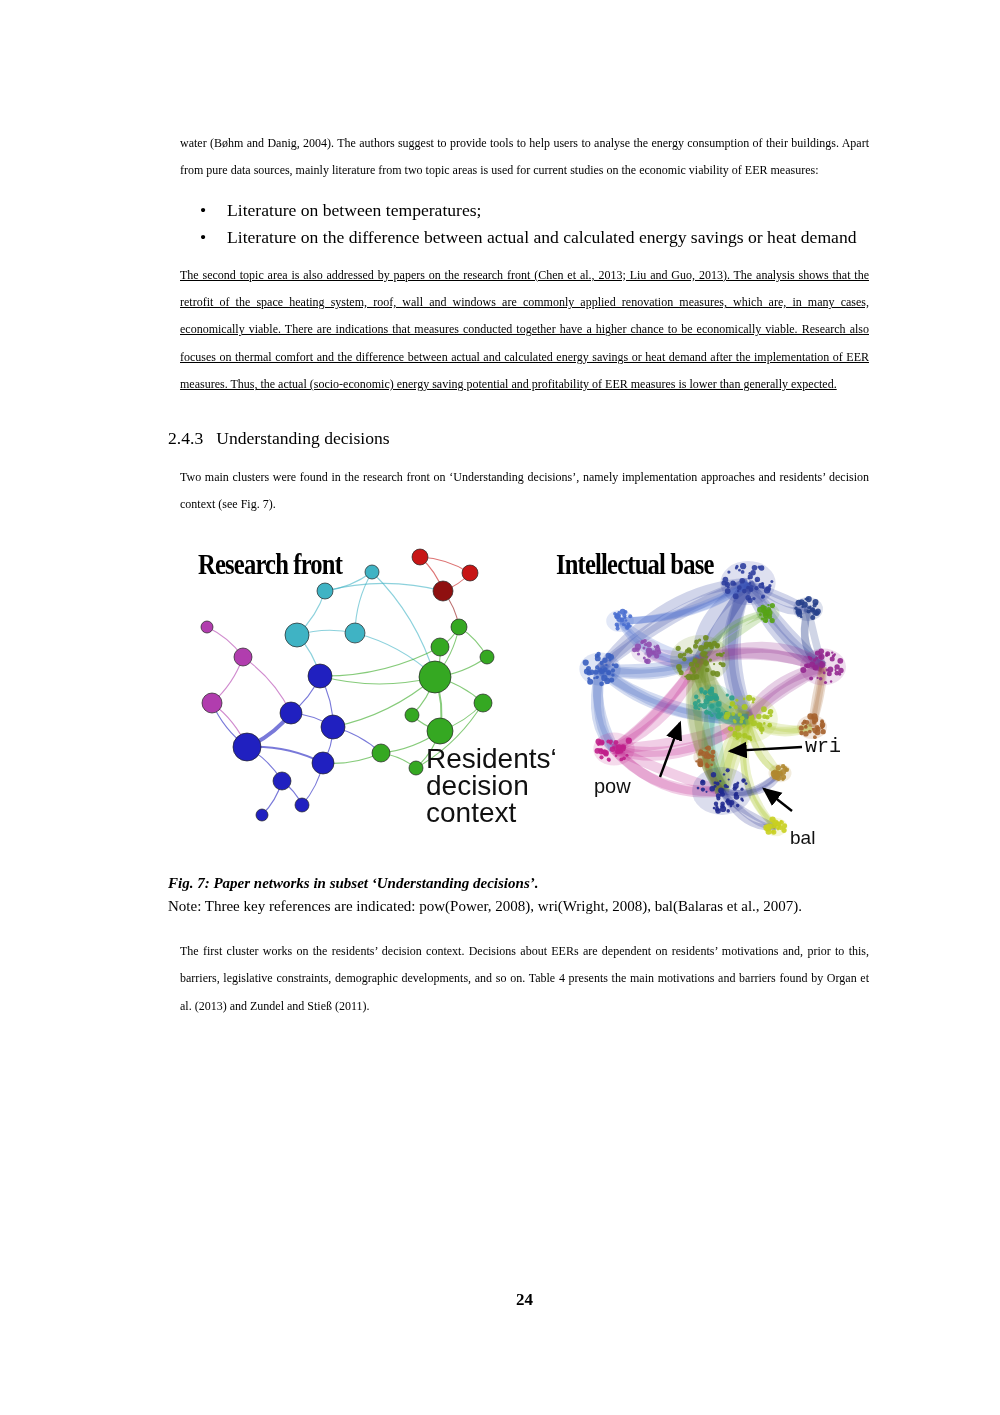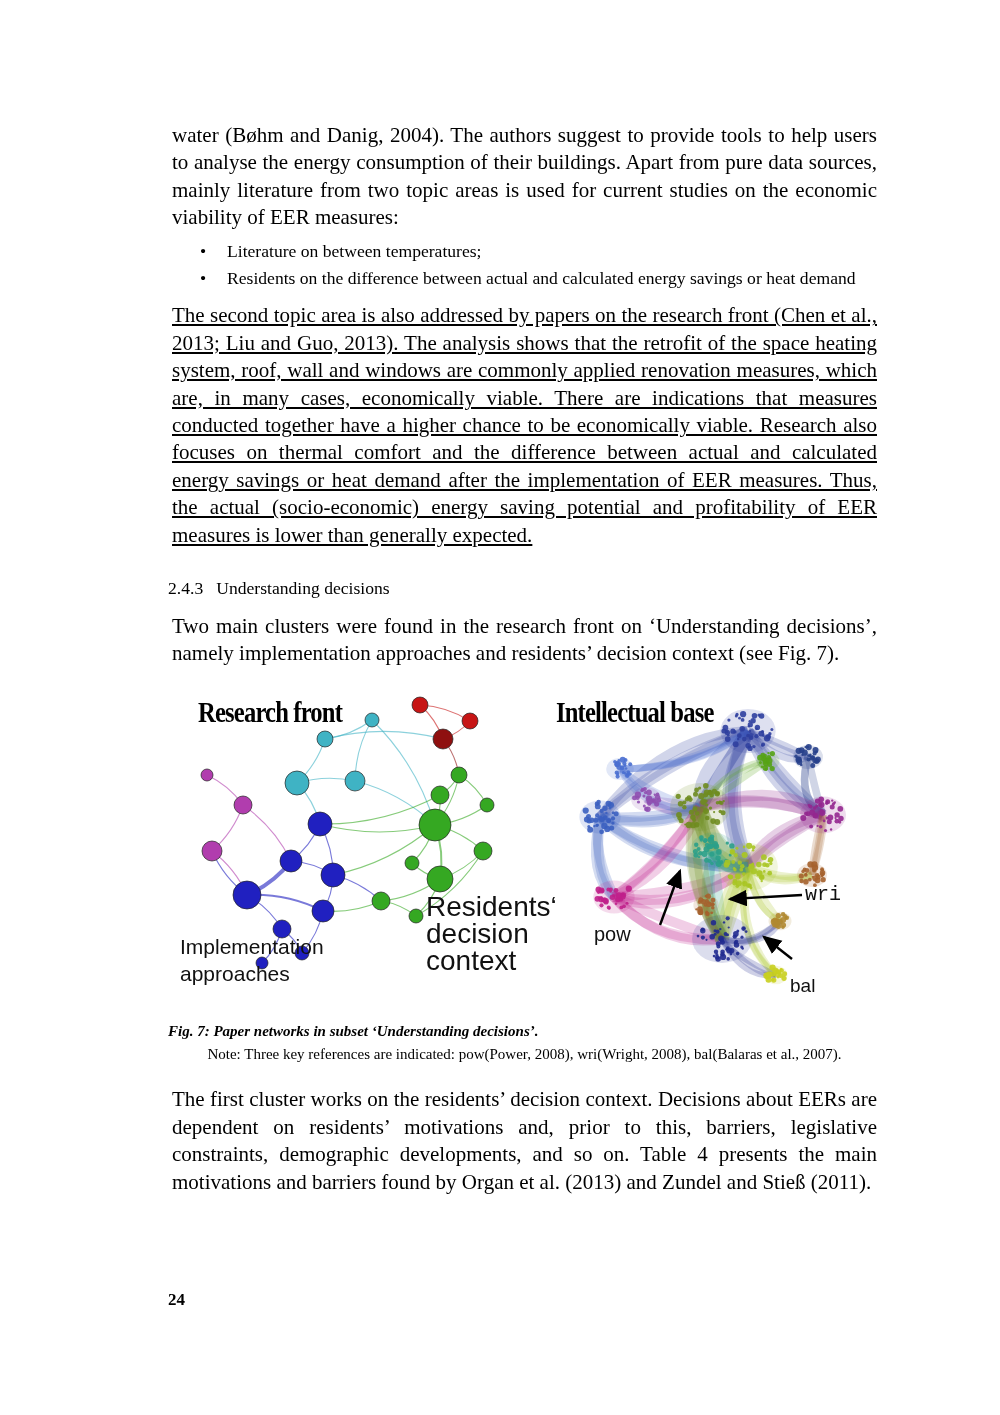--- a/index.html
+++ b/index.html
@@ -1,19 +1,19 @@
 <!DOCTYPE html>
 <html><head>
 <meta charset="utf-8">
 <style>
   html,body{margin:0;padding:0;background:#ffffff;}
   .page{position:relative;width:1000px;height:1415px;background:#ffffff;
         font-family:"Liberation Serif",serif;color:#000;overflow:hidden;}
   .content{position:absolute;left:168px;top:118px;width:713px;}
-  p.body{font-size:21px;line-height:27.4px;text-align:justify;margin:4px;}
+  p.body{font-size:12px;line-height:27.4px;text-align:justify;margin:12px;}
   p.mt10{margin-top:10px;text-decoration:underline;}
   p.last{margin-top:22px;}
   ul.bullets{list-style:none;margin:6px 0 0 0;padding:0;}
   ul.bullets li{font-size:17.6px;line-height:27.4px;padding-left:59px;
                 position:relative;text-align:justify;}
   ul.bullets li::before{content:"\2022";position:absolute;left:32px;}
   h3.section{font-size:17.6px;line-height:27.4px;font-weight:normal;margin:26px 0 10px 0;}
   h3.section .num{margin-right:13px;}
   .figure{position:relative;width:713px;height:318px;margin-top:24px;}
   .figure svg{position:absolute;left:0;top:0;width:713px;height:318px;}
@@ -22,35 +22,35 @@
              transform-origin:left top;white-space:nowrap;}
   .fig-title.left{left:30px;top:4px;}
   .fig-title.right{left:388px;top:4px;}
   .fig-label{position:absolute;font-family:"Liberation Sans",sans-serif;color:#111;}
   .fig-label.impl{left:12px;top:242px;width:185px;font-size:21px;line-height:27px;}
   .fig-label.residents{left:258px;top:202px;width:122px;font-size:28px;line-height:27px;}
   .fig-label.pow{left:426px;top:232px;font-size:20px;}
   .fig-label.wri{left:637px;top:192px;font-size:20px;font-family:Liberation Mono, monospace;}
   .fig-label.bal{left:622px;top:284px;font-size:19px;}
   p.caption-bold{font-size:15px;font-weight:bold;margin:12px 0 0 0;line-height:20px;font-style:italic;}
-  p.caption-note{font-size:15px;margin:3px 0 0 0;line-height:20px;text-align:center;}
+  p.caption-note{font-size:15px;margin:3px 0 0 0;line-height:20px;}
   .page-number{position:absolute;left:168px;top:1290px;width:713px;
-               font-size:17px;font-weight:bold;}
+               text-align:center;font-size:17px;font-weight:bold;}
 </style>
 </head>
 <body>
 
 <div class="page">
   <div class="content">
 
     <p class="body">water (Bøhm and Danig, 2004). The authors suggest to provide tools to help users to analyse the energy consumption of their buildings. Apart from pure data sources, mainly literature from two topic areas is used for current studies on the economic viability of EER measures:</p>
 
     <ul class="bullets">
       <li>Literature on between temperatures;</li>
-      <li>Residents on the difference between actual and calculated energy savings or heat demand</li>
+      <li>Literature on the difference between actual and calculated energy savings or heat demand</li>
     </ul>
 
     <p class="body mt10">The second topic area is also addressed by papers on the research front (Chen et al., 2013; Liu and Guo, 2013). The analysis shows that the retrofit of the space heating system, roof, wall and windows are commonly applied renovation measures, which are, in many cases, economically viable. There are indications that measures conducted together have a higher chance to be economically viable. Research also focuses on thermal comfort and the difference between actual and calculated energy savings or heat demand after the implementation of EER measures. Thus, the actual (socio-economic) energy saving potential and profitability of EER measures is lower than generally expected.</p>
 
     <h3 class="section">
       <span class="num">2.4.3</span><span>Understanding decisions</span>
     </h3>
 
     <p class="body">Two main clusters were found in the research front on ‘Understanding decisions’, namely implementation approaches and residents’ decision context (see Fig. 7).</p>
 
@@ -755,21 +755,20 @@
           <circle cx="155" cy="220" r="11" fill="#2020c0" stroke="#222" stroke-width="0.7"></circle>
           <circle cx="114" cy="238" r="9" fill="#2020c0" stroke="#222" stroke-width="0.7"></circle>
           <circle cx="134" cy="262" r="7" fill="#2020c0" stroke="#222" stroke-width="0.7"></circle>
           <circle cx="94" cy="272" r="6" fill="#2020c0" stroke="#222" stroke-width="0.7"></circle>
           <line x1="492" y1="234" x2="512" y2="180" stroke="#000" stroke-width="2.4" marker-end="url(#arrowhead)"></line>
           <line x1="634" y1="204" x2="562" y2="208" stroke="#000" stroke-width="2.4" marker-end="url(#arrowhead)"></line>
           <line x1="624" y1="268" x2="596" y2="246" stroke="#000" stroke-width="2.4" marker-end="url(#arrowhead)"></line>
         </svg>
       <div class="fig-title left">Research front</div>
       <div class="fig-title right">Intellectual base</div>
-      <div class="fig-label impl">Implementation approaches</div>
       <div class="fig-label residents">Residents‘ decision context</div>
       <div class="fig-label pow">pow</div>
       <div class="fig-label wri">wri</div>
       <div class="fig-label bal">bal</div>
     </div>
 
     <p class="caption-bold">Fig. 7: Paper networks in subset ‘Understanding decisions’.</p>
     <p class="caption-note">Note: Three key references are indicated: pow(Power, 2008), wri(Wright, 2008), bal(Balaras et al., 2007).</p>
 
     <p class="body last">The first cluster works on the residents’ decision context. Decisions about EERs are dependent on residents’ motivations and, prior to this, barriers, legislative constraints, demographic developments, and so on. Table 4 presents the main motivations and barriers found by Organ et al. (2013) and Zundel and Stieß (2011).</p>

